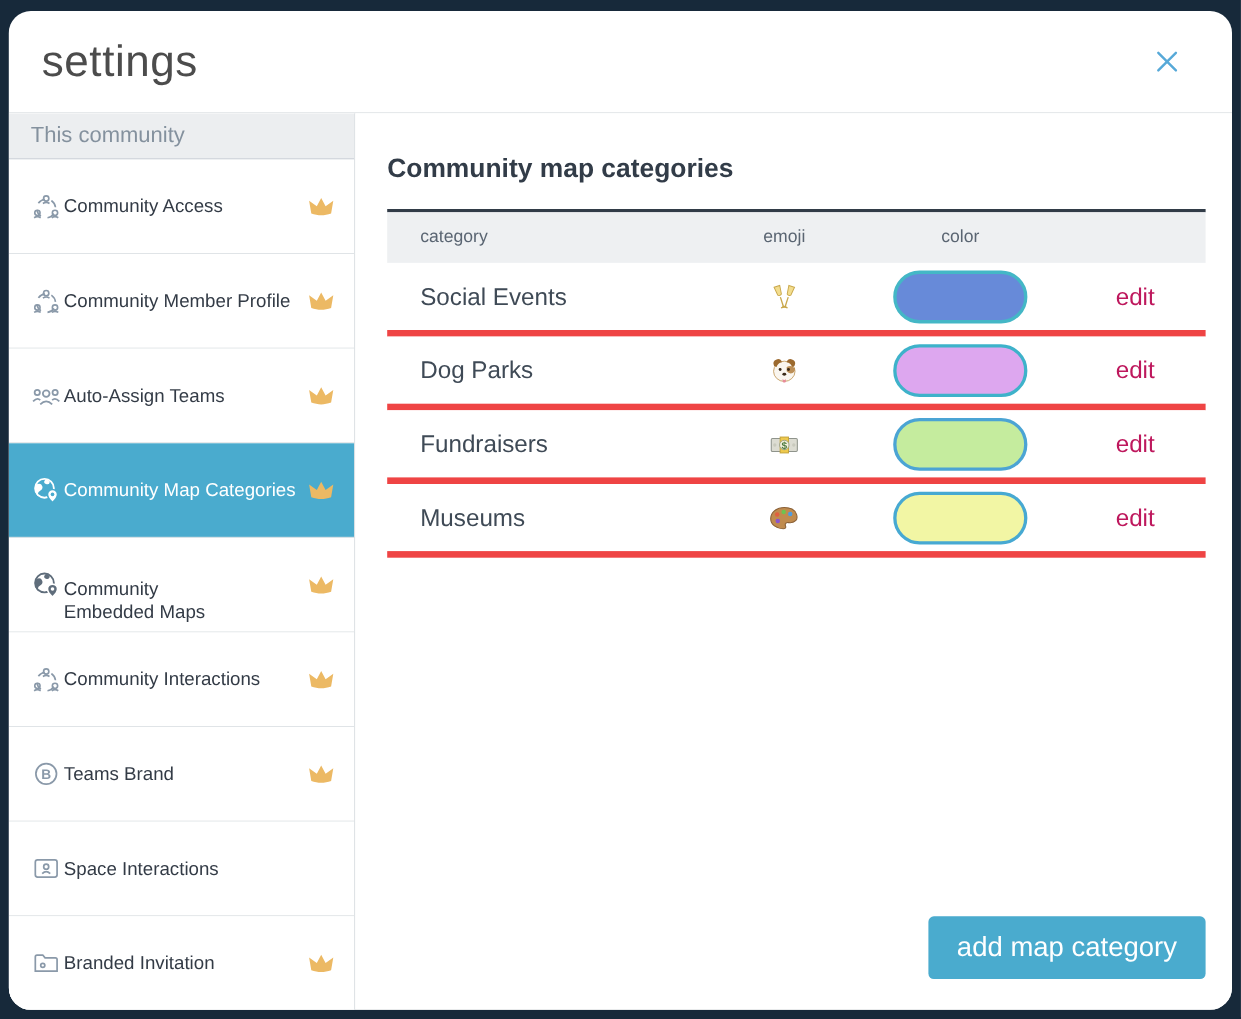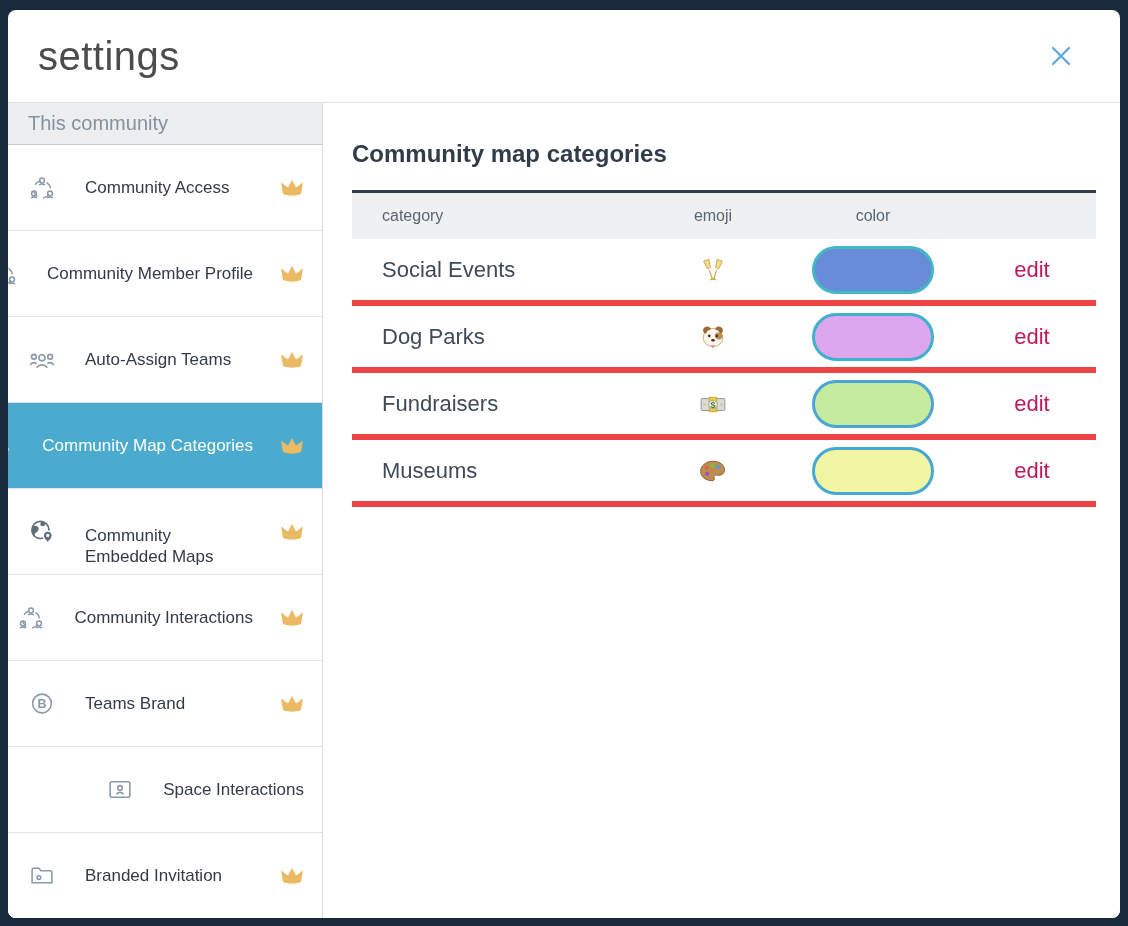--- a/index.html
+++ b/index.html
@@ -1,39 +1,39 @@
 <!DOCTYPE html>
 <html><head>
 <meta charset="utf-8">
 <style>
   * { margin:0; padding:0; box-sizing:border-box; }
   html,body { width:1128px; height:926px; }
   body { font-family:"Liberation Sans", sans-serif; background:#17293a; position:relative; }
 
   .modal-frame { position:absolute; inset:0; background:#17293a; padding:10px 8px 8px 8px; }
-  .modal { width:100%; height:100%; background:#ffffff; border-radius:8px; overflow:hidden;
+  .modal { width:100%; height:100%; background:#ffffff; border-radius:20px; overflow:hidden;
            display:flex; flex-direction:column; }
 
   
   .modal-header { height:93px; flex:0 0 93px; display:flex; align-items:center;
                   padding:0 40px 0 30px; border-bottom:1px solid #e0e4e7; }
   .modal-title { font-size:40px; color:#4c4c4c; font-weight:400; letter-spacing:0.5px; }
   .close-btn { margin-left:auto; background:none; border:none; cursor:pointer; line-height:0; padding:4px; }
 
   
   .modal-body { flex:1; display:flex; min-height:0; }
 
   
   .sidebar { width:315px; flex:0 0 315px; border-right:1px solid #d6dbdf; overflow:hidden; background:#fff; }
   .section-header { height:42px; background:#eceef0; display:flex; align-items:center;
                     padding:17px 20px; font-size:20px; color:#8490 9e; color:#84919e;
                     border-bottom:1px solid #c4cbd2; }
-  .side-item { height:86px; display:flex; align-items:center; gap:27px; padding:16px 18px;
+  .side-item { height:86px; display:flex; align-items:center; gap:0; padding:16px 18px;
                border-bottom:1px solid #e0e4e7; cursor:pointer; background:#fff; --item-bg:#fff;
-               color:#8a99a9;justify-content:flex-end; }
+               color:#8a99a9; }
   .side-item .label { font-size:17px; color:#333b46; line-height:1.25; }
   .side-item.nowrap .label { white-space:nowrap; }
   .side-item.wrap .label { max-width:155px;margin-top:29px; }
   .side-item.selected { background:#4aabce; --item-bg:#4aabce; color:#ffffff; }
   .side-item.selected .label { color:#ffffff; }
   .side-item.icon-dark { color:#5f6d7b; }
   .side-icon { width:32px; flex:0 0 32px; display:flex; justify-content:center; }
   .crown { margin-left:auto; flex:0 0 24px; display:flex; justify-content:flex-end; }
 
   
@@ -338,17 +338,18 @@
             </div>
             <div class="cell-center">
                 <span class="pill" style="background-color: rgb(242, 246, 164); border-color: rgb(71, 169, 210);"></span>
               </div>
             <div class="cell-center">
                 <button class="edit-link">edit</button>
               </div>
           </div>
         </div>
 
+        <button class="add-btn">add map category</button>
       </main>
 
     </div>
   </div>
 </div>
 
 </body></html>

